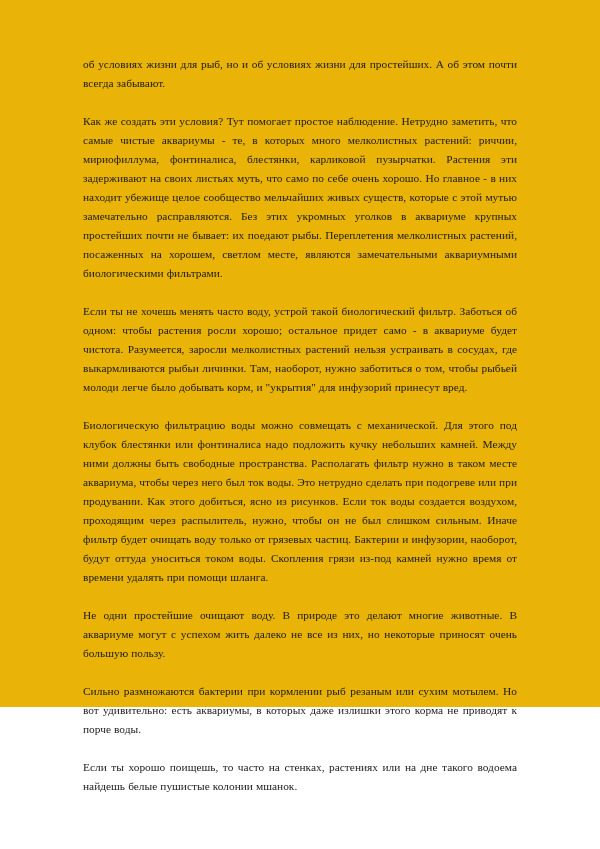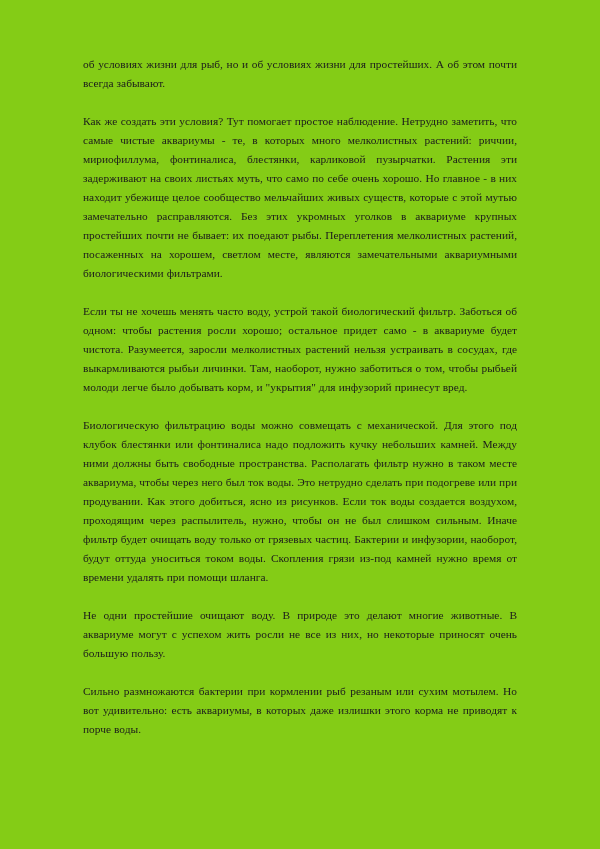--- a/index.html
+++ b/index.html
@@ -9,22 +9,22 @@
   }
   body {
     width: 600px;
     height: 849px;
     overflow: hidden;
     font-family: "Liberation Serif", "DejaVu Serif", serif;
   }
   .page {
     position: relative;
     width: 600px;
-    height: 849px;
-    background: #84cc16;
+    height: 707px;
+    background: #eab308;
     box-sizing: border-box;
     padding: 55px 83px 0 83px;
   }
   .doc-body {
     width: 434px;
   }
   p.para {
     margin: 0 0 19px 0;
     padding: 0;
     font-size: 11.4px;
@@ -51,19 +51,20 @@
 
     <p class="para">об условиях жизни для рыб, но и об условиях жизни для простейших. А об этом почти всегда забывают.</p>
 
     <p class="para">Как же создать эти условия? Тут помогает простое наблюдение. Нетрудно заметить, что самые чистые аквариумы - те, в которых много мелколистных растений: риччии, мириофиллума, фонтиналиса, блестянки, карликовой пузырчатки. Растения эти задерживают на своих листьях муть, что само по себе очень хорошо. Но главное - в них находит убежище целое сообщество мельчайших живых существ, которые с этой мутью замечательно расправляются. Без этих укромных уголков в аквариуме крупных простейших почти не бывает: их поедают рыбы. Переплетения мелколистных растений, посаженных на хорошем, светлом месте, являются замечательными аквариумными биологическими фильтрами.</p>
 
     <p class="para">Если ты не хочешь менять часто воду, устрой такой биологический фильтр. Заботься об одном: чтобы растения росли хорошо; остальное придет само - в аквариуме будет чистота. Разумеется, заросли мелколистных растений нельзя устраивать в сосудах, где выкармливаются рыбьи личинки. Там, наоборот, нужно заботиться о том, чтобы рыбьей молоди легче было добывать корм, и "укрытия" для инфузорий принесут вред.</p>
 
     <p class="para">Биологическую фильтрацию воды можно совмещать с механической. Для этого под клубок блестянки или фонтиналиса надо подложить кучку небольших камней. Между ними должны быть свободные пространства. Располагать фильтр нужно в таком месте аквариума, чтобы через него был ток воды. Это нетрудно сделать при подогреве или при продувании. Как этого добиться, ясно из рисунков. Если ток воды создается воздухом, проходящим через распылитель, нужно, чтобы он не был слишком сильным. Иначе фильтр будет очищать воду только от грязевых частиц. Бактерии и инфузории, наоборот, будут оттуда уноситься током воды. Скопления грязи из-под камней нужно время от времени удалять при помощи шланга.</p>
 
 
-    <p class="para">Не одни простейшие очищают воду. В природе это делают многие животные. В аквариуме могут с успехом жить росли не все из них, но некоторые приносят очень большую пользу.</p>
+    <p class="para">Не одни простейшие очищают воду. В природе это делают многие животные. В аквариуме могут с успехом жить далеко не все из них, но некоторые приносят очень большую пользу.</p>
 
     <p class="para">Сильно размножаются бактерии при кормлении рыб резаным или сухим мотылем. Но вот удивительно: есть аквариумы, в которых даже излишки этого корма не приводят к порче воды.</p>
 
+    <p class="para">Если ты хорошо поищешь, то часто на стенках, растениях или на дне такого водоема найдешь белые пушистые колонии мшанок.</p>
 
   </div>
 </div>
 
 </body></html>

